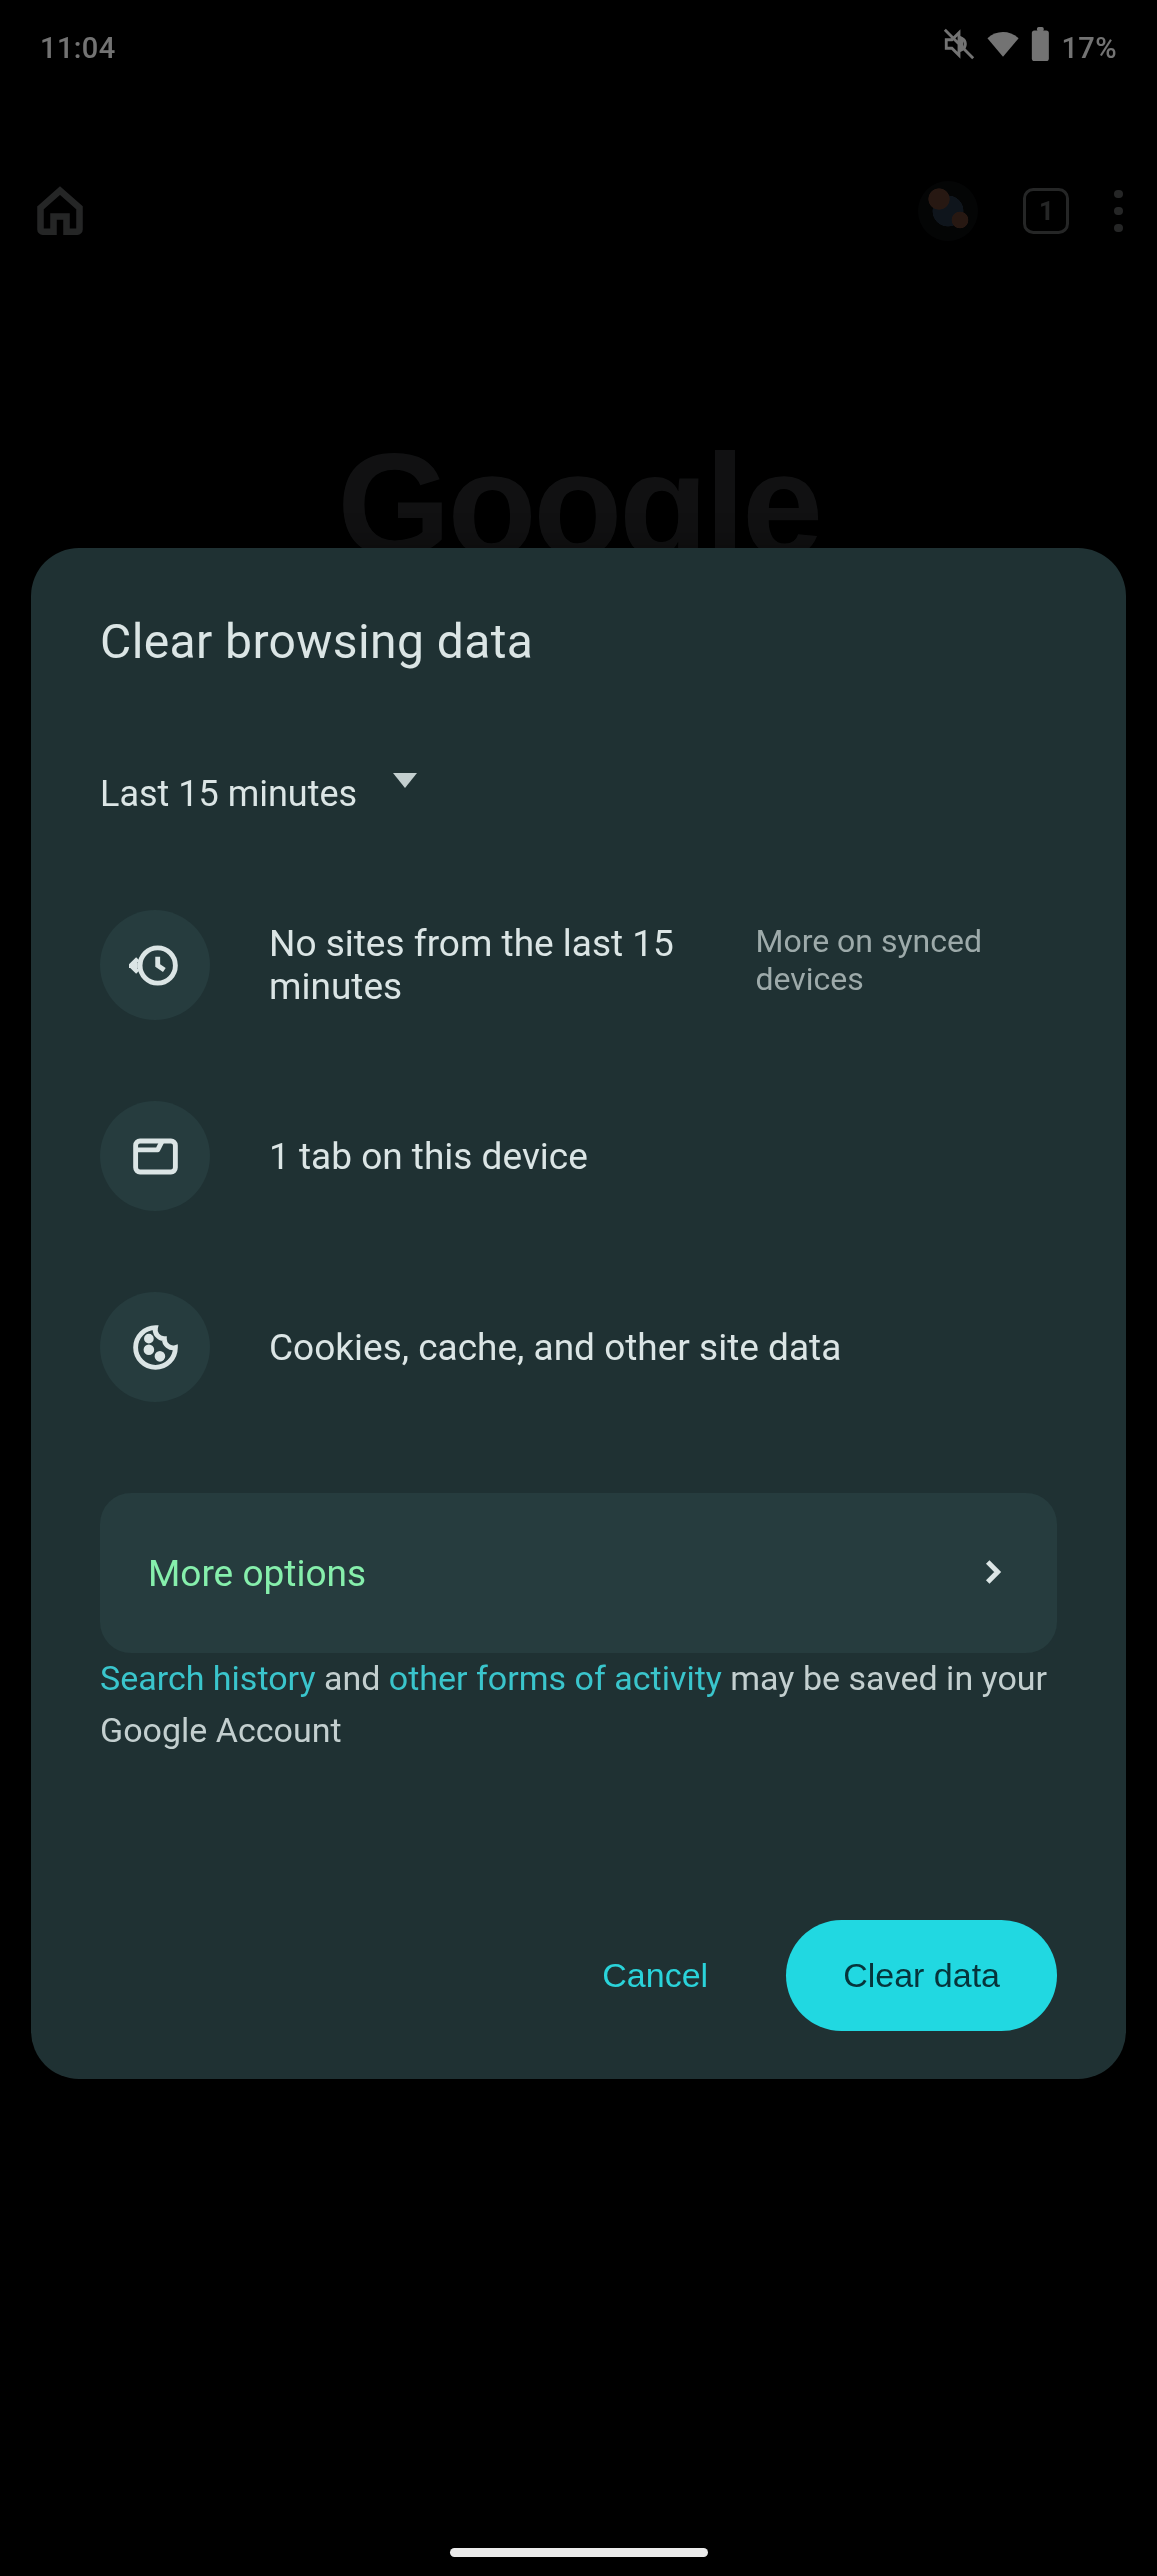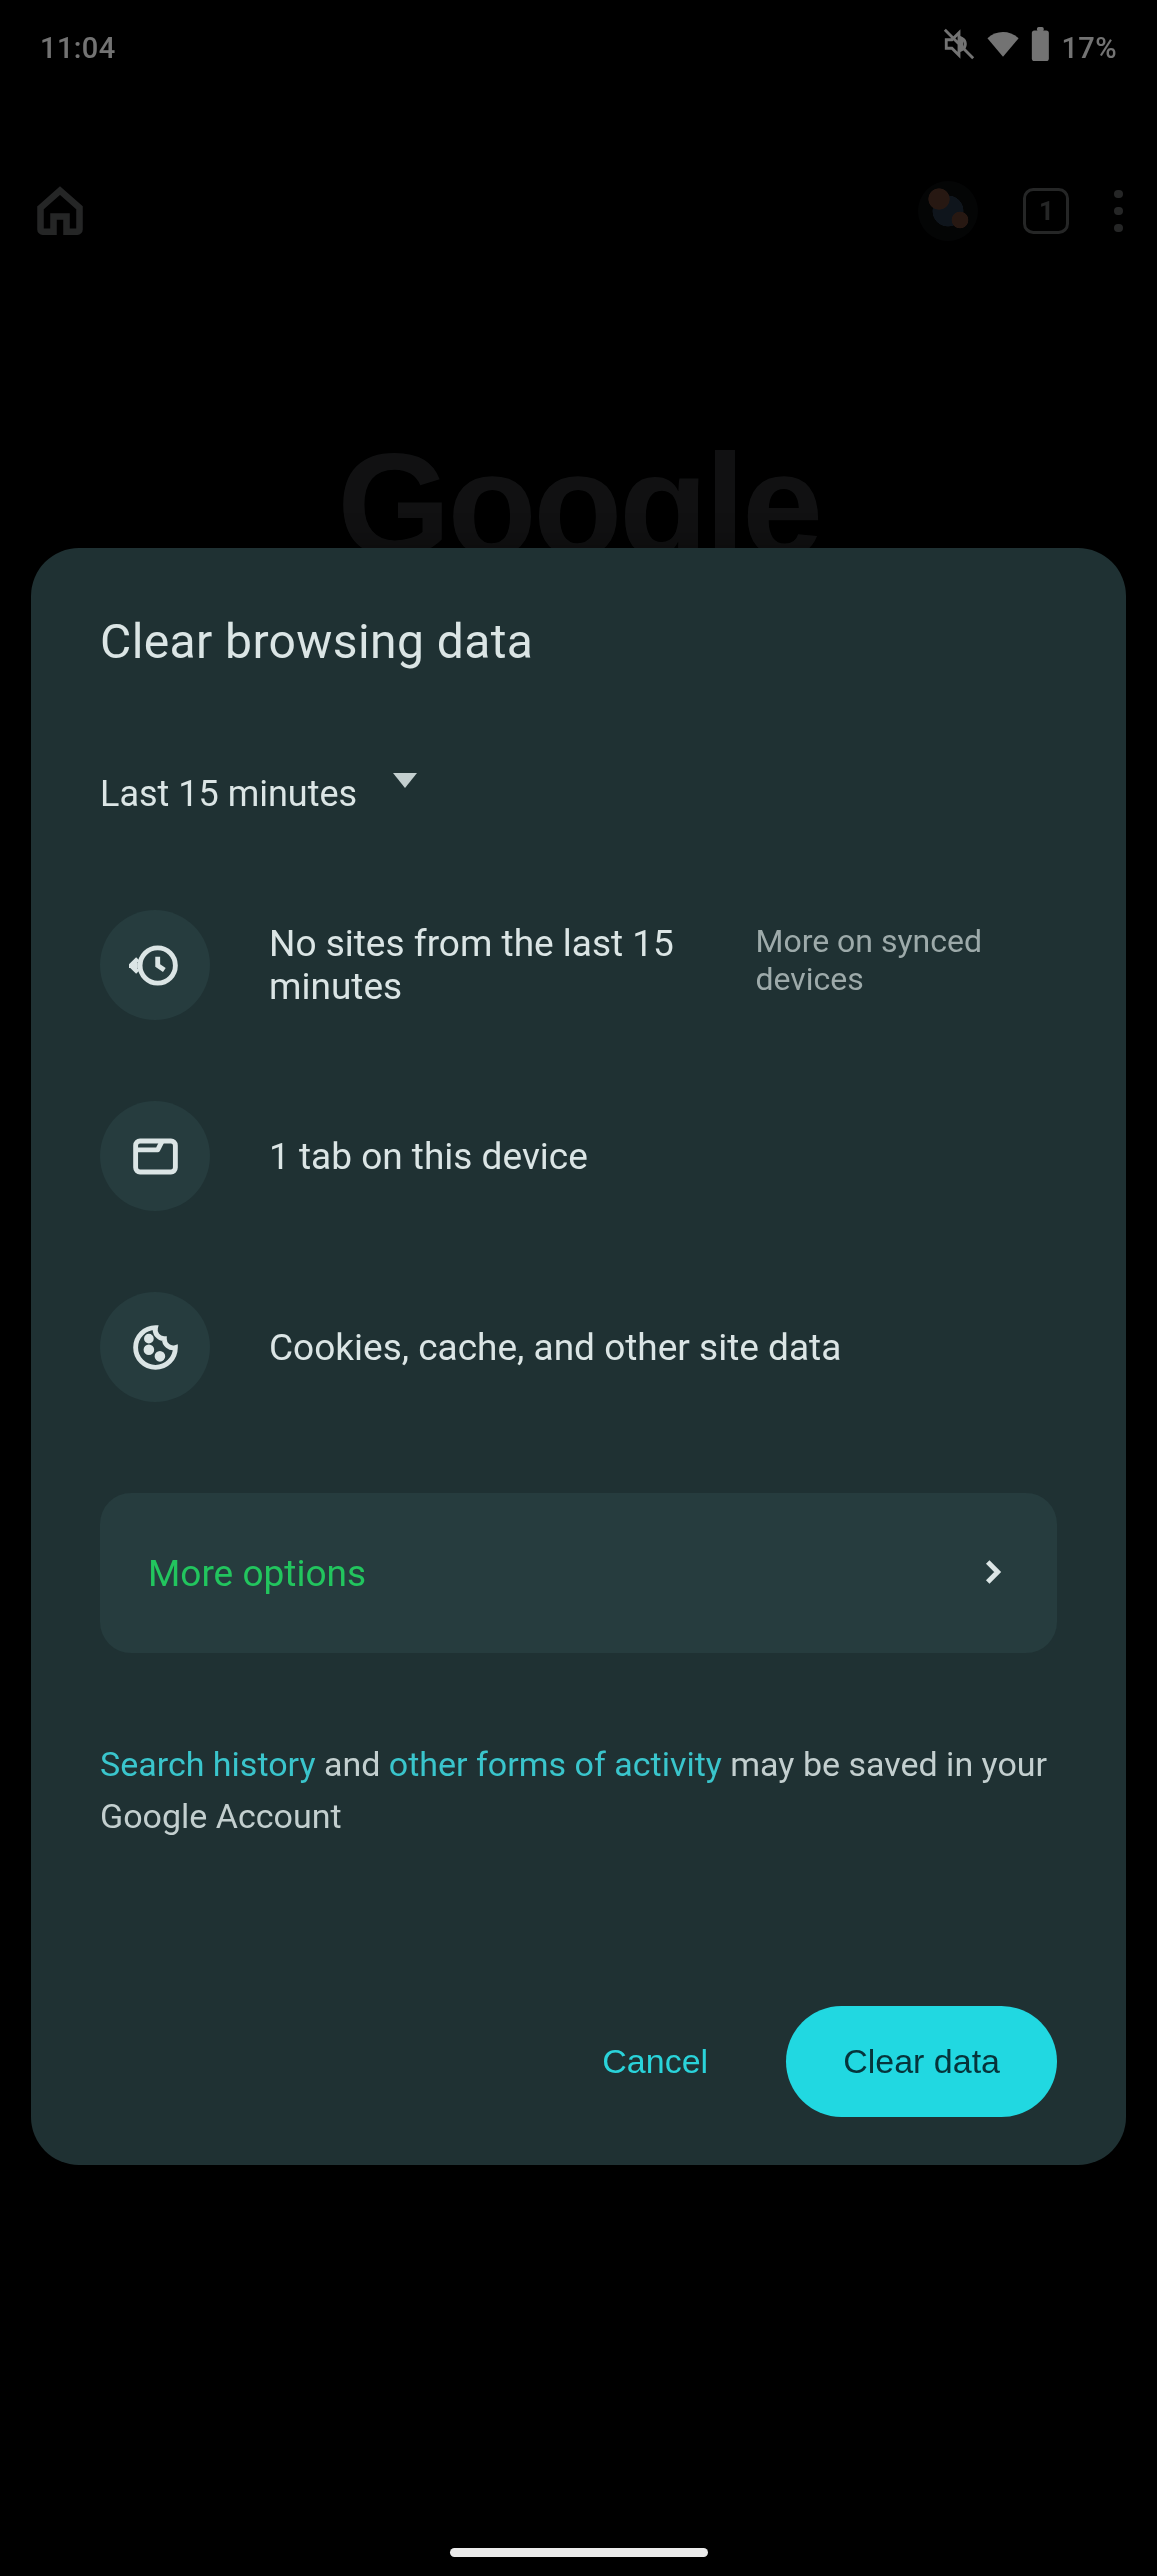--- a/index.html
+++ b/index.html
@@ -40,25 +40,25 @@
   .info-row { display: flex; align-items: center; gap: 59px; margin-bottom: 81px; }
   .info-row:last-of-type { margin-bottom: 0; }
   .ic-wrap { width: 110px; height: 110px; border-radius: 50%; background: #263c3e; display: flex; align-items: center; justify-content: center; flex-shrink: 0; }
   .ic-wrap svg { width: 53px; height: 53px; stroke: #dbe5e5; fill: none; stroke-width: 2.2; }
   .info-txt { display: flex; flex-direction: row; gap: 5.2px; }
   .info-main { font-size: 37px; color: #dbe5e5; }
   .info-sub { font-size: 32px; color: #9daaaa; }
 
   
   .more-options { margin-top: 91px; background: #263c3e; border-radius: 31px; height: 160px; display: flex; align-items: center; justify-content: space-between; padding: 0 48px; cursor: pointer; }
-  .more-options .lbl { font-size: 37px; color: #22c55e; }
+  .more-options .lbl { font-size: 37px; color: #86efac; }
   .more-options svg { width: 34px; height: 34px; stroke: #dbe5e5; fill: none; stroke-width: 3.5; }
 
   
-  .note { margin-top: 86px; font-size: 34px; line-height: 1.52; color: #c3cfcf; }
+  .note { font-size: 34px; line-height: 1.52; color: #c3cfcf; }
   .note a { color: #3ac5cc; text-decoration: none; }
 
   
   .btn-row { margin-top: 164px; display: flex; justify-content: flex-end; align-items: center; gap: 52px; }
   .btn-cancel { font-size: 34px; font-weight: 500; color: #2ad3da; background: transparent; border: none; padding: 17px 26px; cursor: pointer; }
   .btn-clear { font-size: 34px; font-weight: 500; color: #06343b; background: #21d8e1; border: none; border-radius: 57px; padding: 36px 57px; cursor: pointer; }
 
   
   .nav-bar { position: absolute; bottom: 19px; left: 50%; transform: translateX(-50%); width: 258px; height: 8.6px; background: #eaeaea; border-radius: 8.6px; }
 </style>

